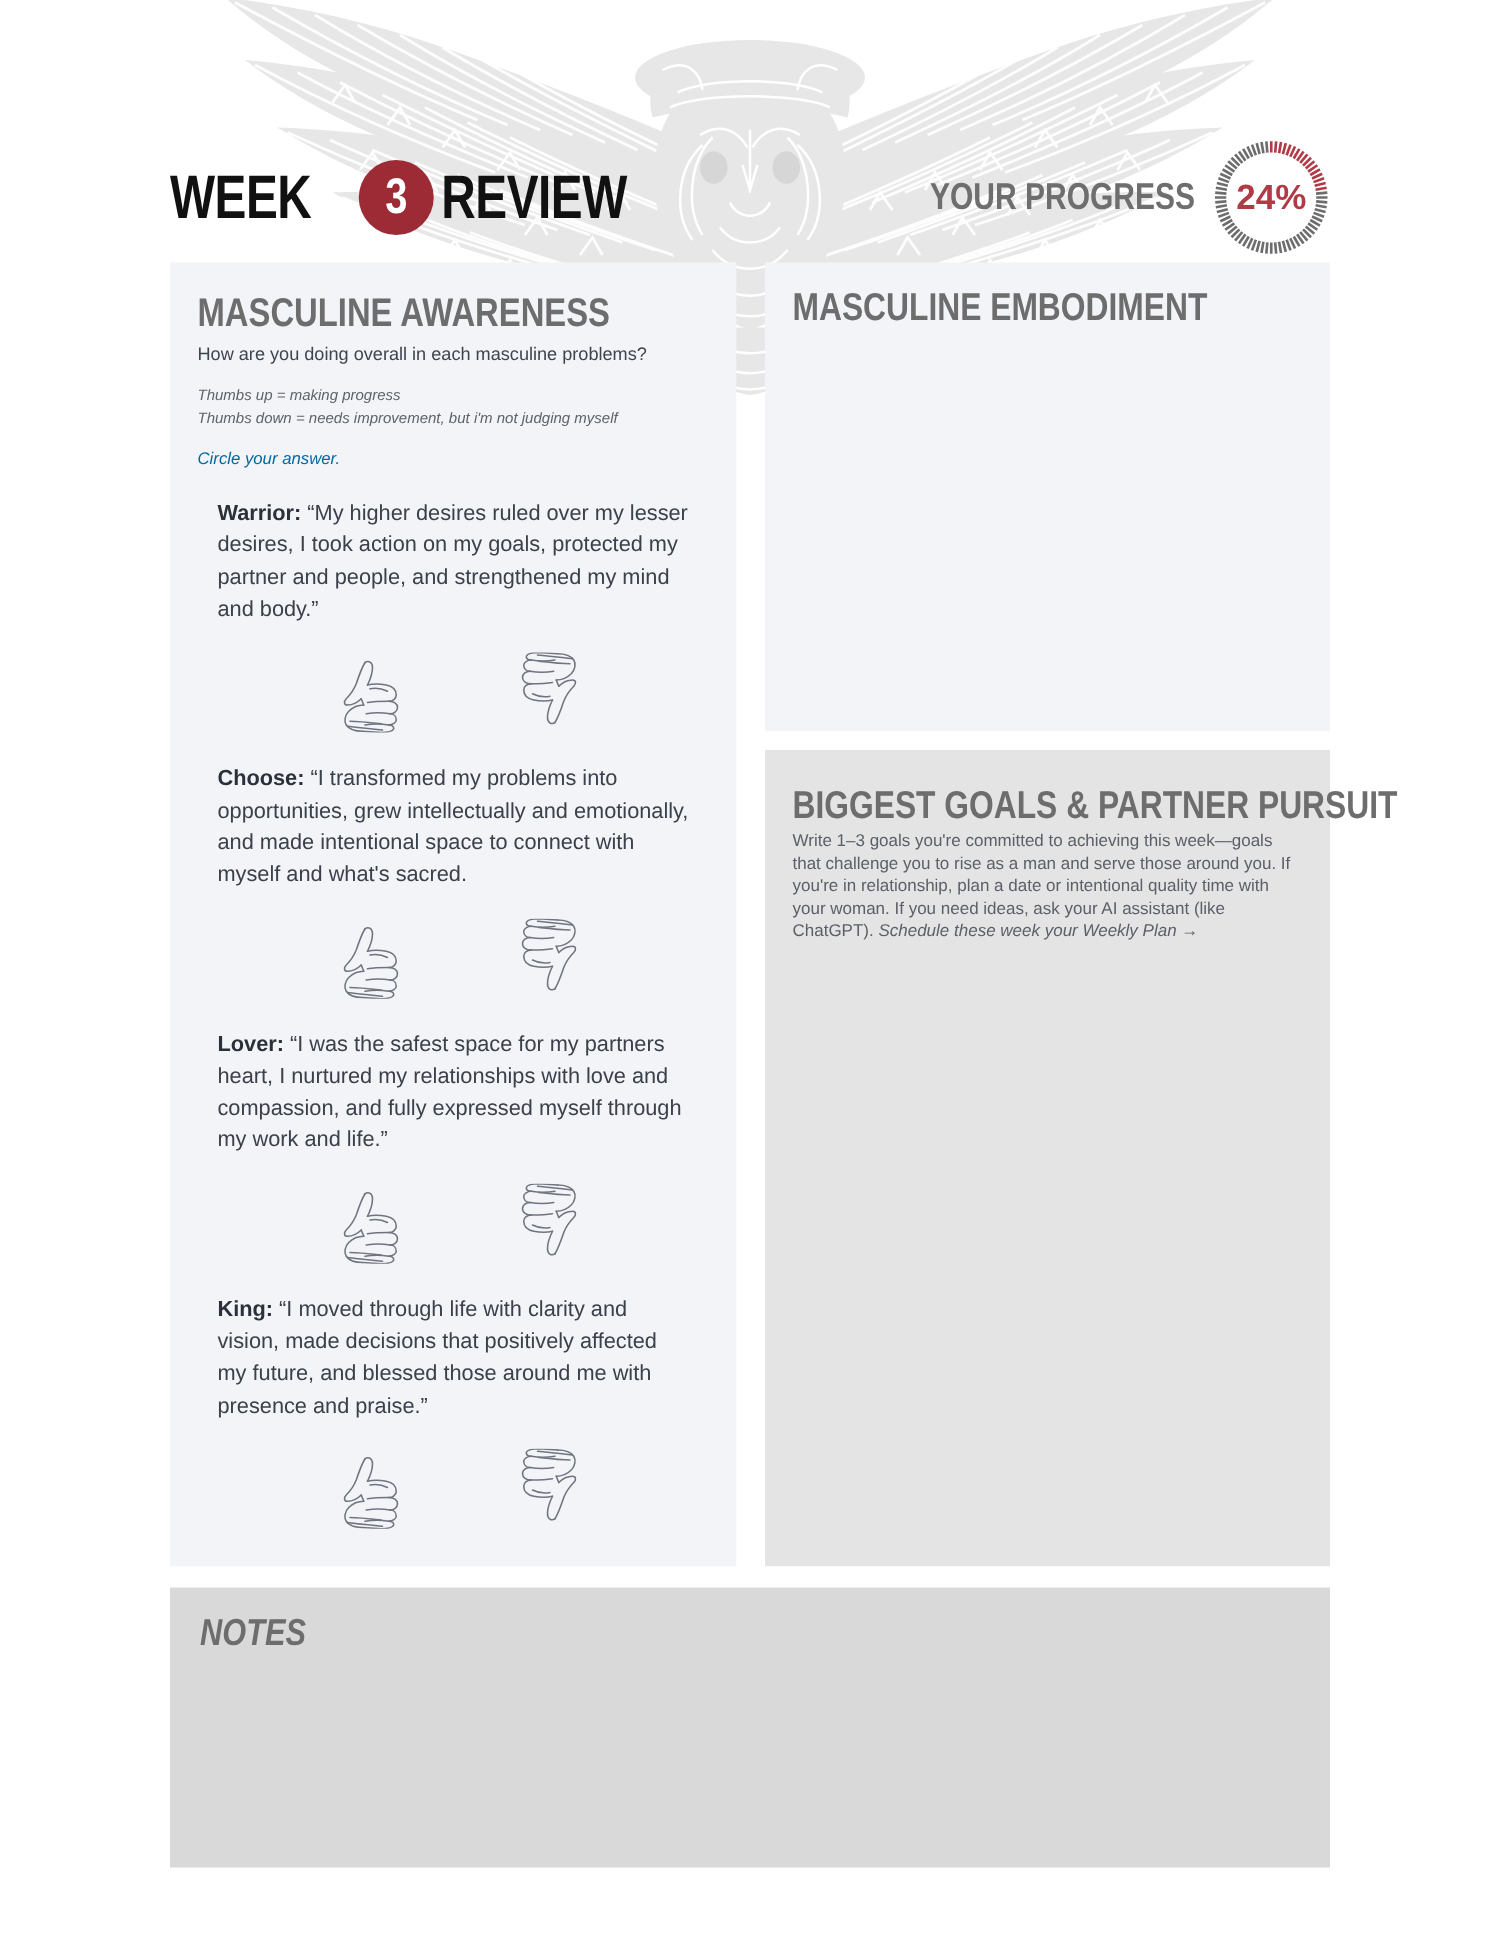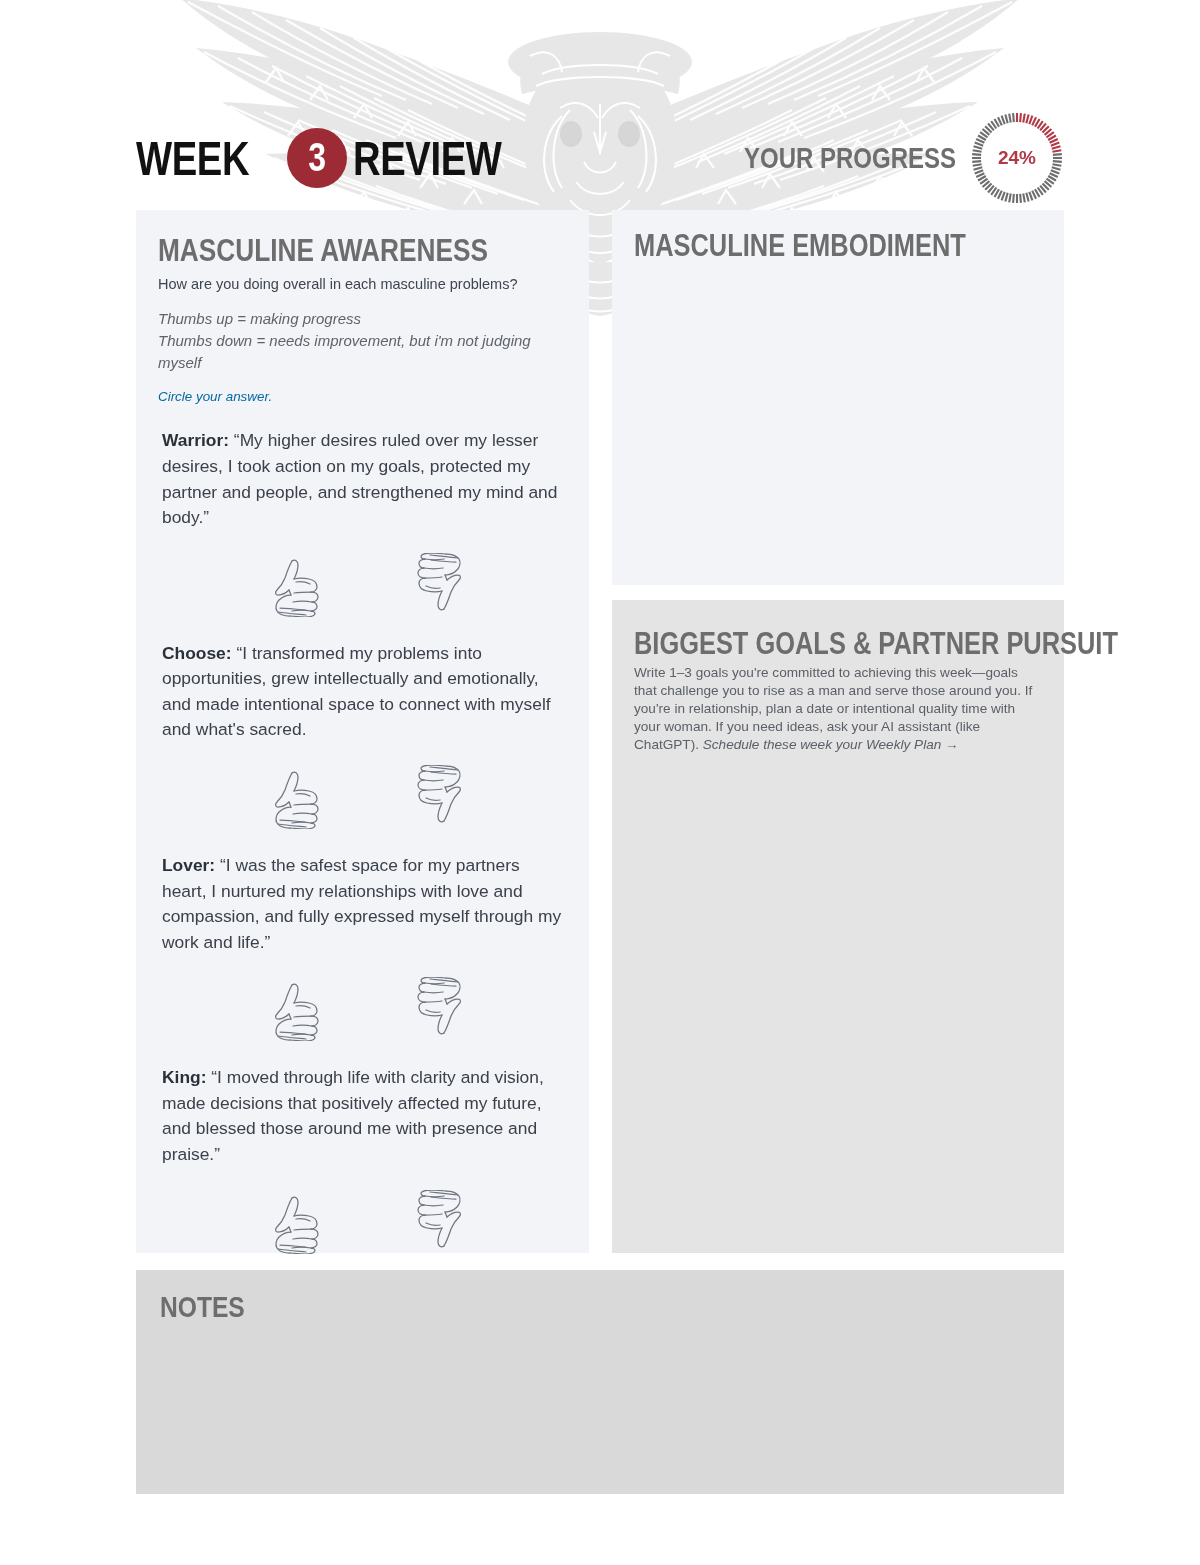--- a/index.html
+++ b/index.html
@@ -48,53 +48,53 @@
   .progress-label{
     font-family:"Liberation Sans Narrow","Liberation Sans",sans-serif;
     font-weight:700;font-size:30px;color:#6e6e6e;letter-spacing:0px;
     transform:scaleX(0.8);transform-origin:right center;white-space:nowrap;
   }
   .progress-ring{position:relative;width:94px;height:94px;flex:0 0 auto;}
   .progress-ring svg{display:block;width:94px;height:94px;}
   .progress-pct{
     position:absolute;inset:0;display:flex;align-items:center;justify-content:center;
     font-family:"Liberation Sans Narrow","Liberation Sans",sans-serif;
-    font-weight:700;font-size:19px;color:#b03a46;letter-spacing:0px;
+    font-weight:700;font-size:28px;color:#b03a46;letter-spacing:0px;
   }
 
   
   .panel{position:absolute;z-index:2;box-sizing:border-box;}
   .panel-light{background:#f2f4f7;}
   .panel-gray{background:#e4e4e4;}
   .panel-notes{background:#d9d9d9;}
 
   .panel-awareness{left:136px;top:210px;width:453px;height:1043px;padding:24px 22px 0 22px;}
   .panel-embodiment{left:612px;top:210px;width:452px;height:375px;padding:20px 22px 0 22px;}
   .panel-goals{left:612px;top:600px;width:452px;height:653px;padding:28px 22px 0 22px;}
-  .panel-notes-box{left:136px;top:1270px;width:928px;height:224px;padding:22px 24px 0 24px;}
+  .panel-notes-box{left:136px;top:1270px;width:928px;height:224px;padding:22px 24px 0 24px;font-style:italic;}
 
   .panel-title{
     font-family:"Liberation Sans Narrow","Liberation Sans",sans-serif;
     font-weight:700;color:#6d6d6d;line-height:1;margin:0 0 6px 0;
     transform:scaleX(0.82);transform-origin:left center;white-space:nowrap;
   }
   .pt-awareness{font-size:32px;margin-bottom:9px;}
   .pt-embodiment{font-size:31px;margin-bottom:7px;}
   .pt-goals{font-size:31px;margin-bottom:5px;}
   .pt-notes{font-size:30px;}
 
   .lead{font-size:14.5px;color:#3f4550;line-height:1.32;margin:0;}
   .lead-sm{font-size:13.6px;color:#5b6068;line-height:1.33;margin:0;}
   .ital{font-style:italic;}
-  .note-italic{font-size:15px;color:#5e636b;line-height:1.45;font-style:italic;margin:14px 0 0 0;}
+  .note-italic{font-size:12px;color:#5e636b;line-height:1.45;font-style:italic;margin:14px 0 0 0;}
   .circle-note{font-size:13.4px;color:#0369a1;font-style:italic;margin:16px 0 0 0;}
 
   
   .archetype{margin-top:24px;}
-  .arch-text{font-size:17.4px;line-height:1.47;color:#3b414b;margin:4px;}
+  .arch-text{font-size:17.4px;line-height:1.47;color:#3b414b;margin:16px;}
   .arch-text b{font-weight:700;color:#2b313a;}
   .thumbs-row{
     display:flex;justify-content:center;align-items:flex-start;
     gap:84px;margin-top:22px;padding-left:10px;
   }
   .thumb{width:54px;height:64px;flex:0 0 auto;}
   .thumb svg{display:block;width:100%;height:100%;}
   .thumb-down svg{transform:scale(-1,-1);transform-origin:center;}
 </style>
 </head>

